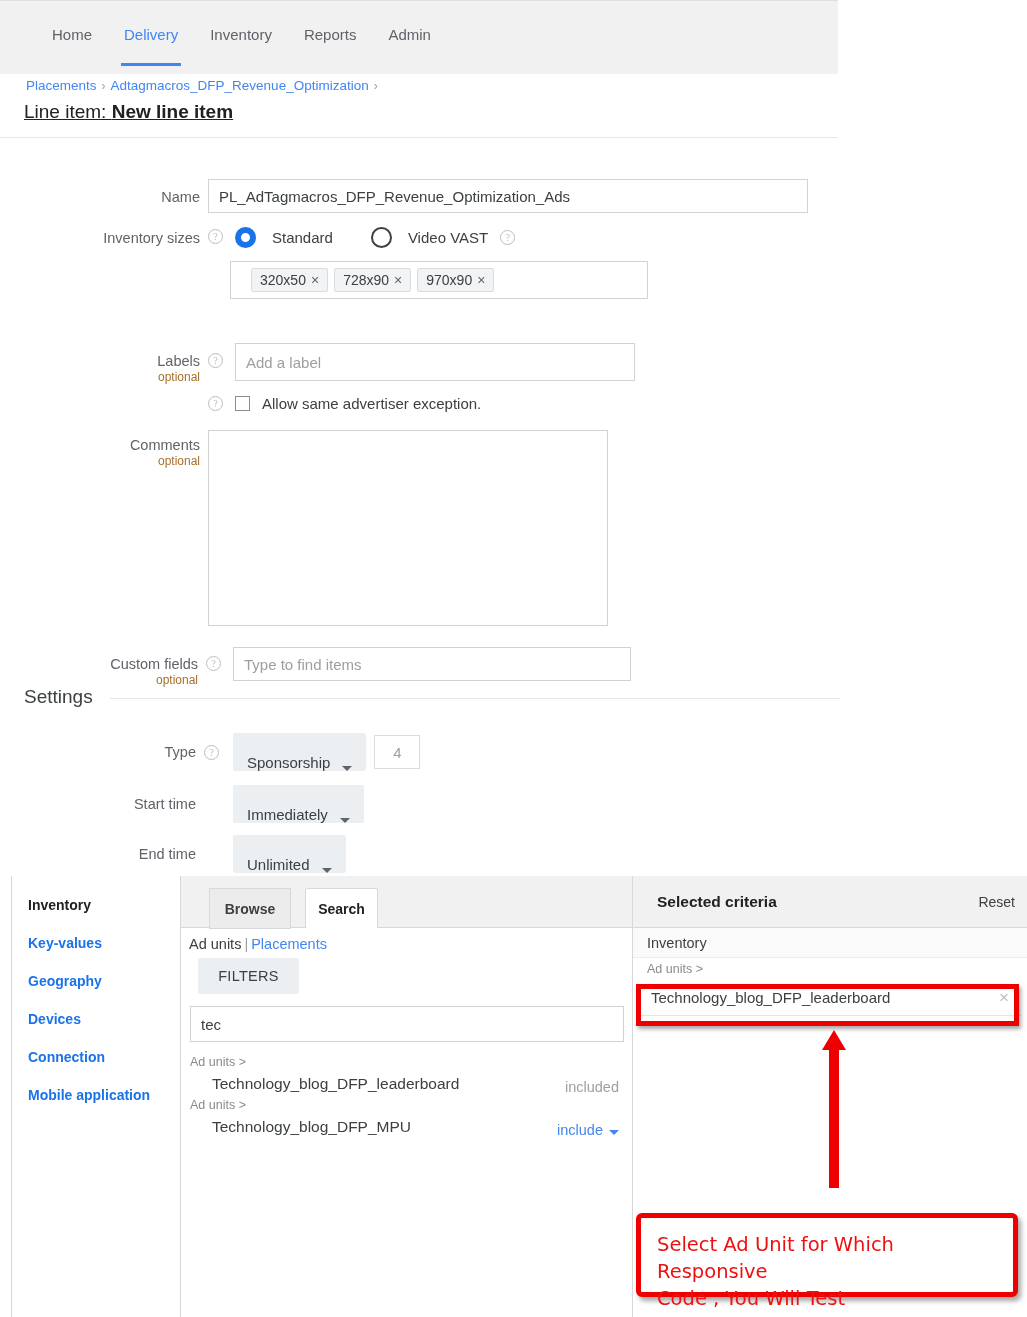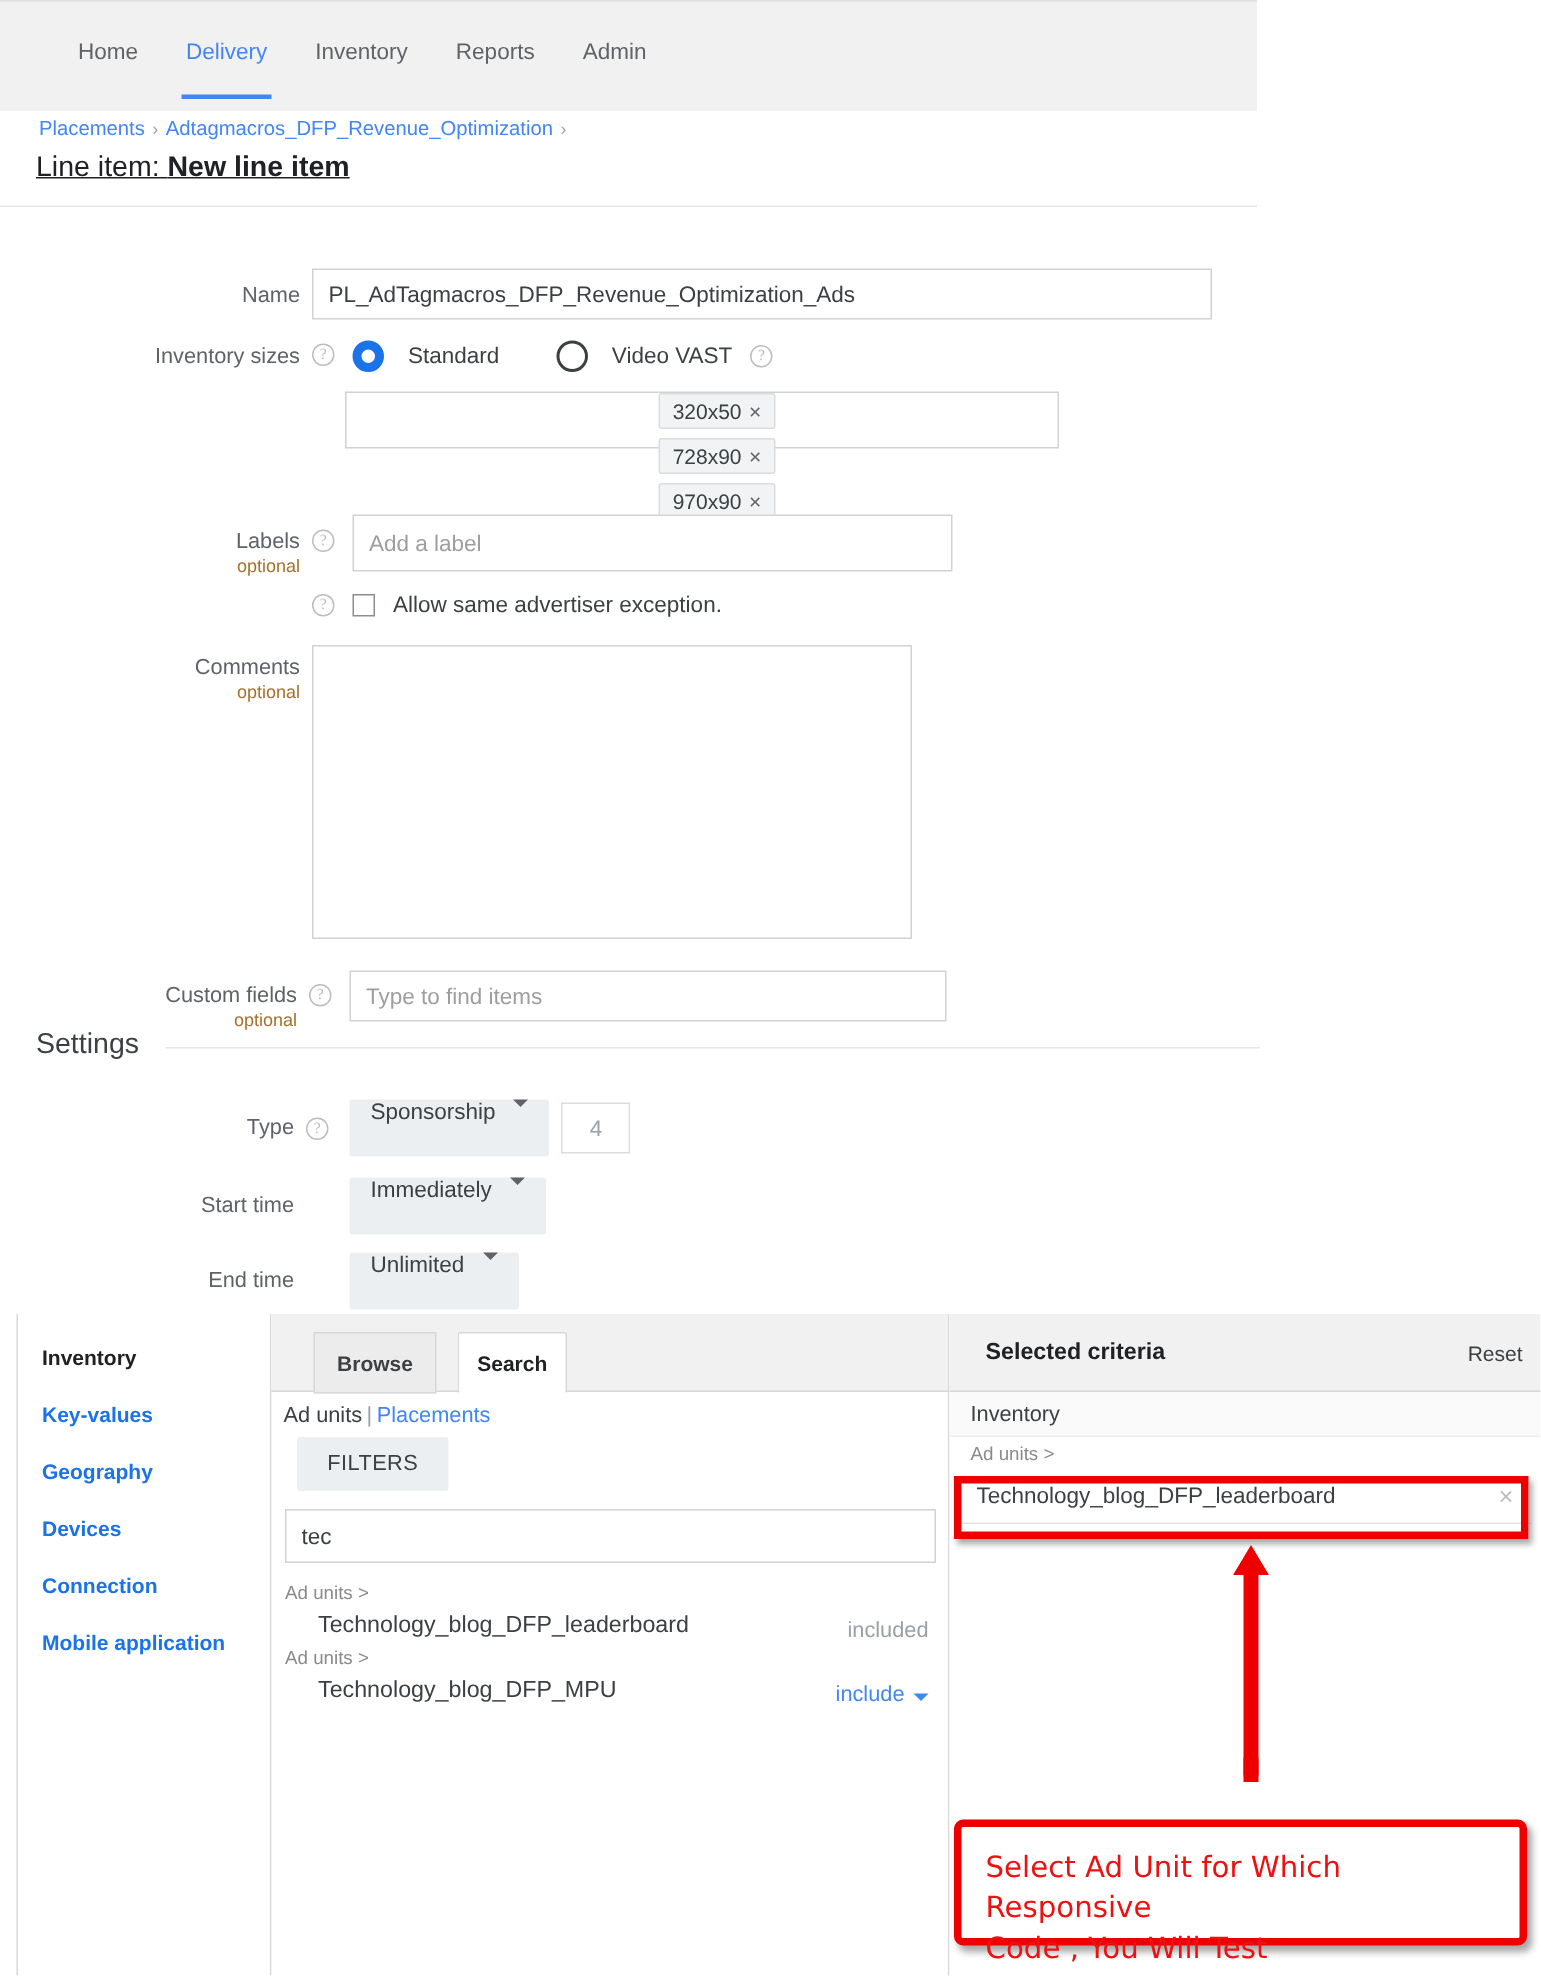--- a/index.html
+++ b/index.html
@@ -75,23 +75,23 @@
   .r-inv .lbl{padding-top:4px;}
   .radio-wrap{display:flex;align-items:center;gap:0;padding-top:2px;}
   .radio{
     width:21px;height:21px;border-radius:50%;box-sizing:border-box;
     border:2.5px solid #3c4043;background:#fff;cursor:pointer;flex:none;
   }
   .radio.on{border:6px solid #1a73e8;background:#fff;}
   .radio-lbl{font-size:15px;color:#3c4043;margin:0 0 0 16px;white-space:nowrap;}
 
   .chips-box{
-    position:absolute;left:230px;top:124px;width:476px;height:38px;
+    position:absolute;left:230px;top:124px;width:418px;height:38px;
     border:1px solid #d2d2d2;box-sizing:border-box;background:#fff;
-    display:flex;align-items:center;padding-left:20px;gap:6px;flex-direction:column;
+    display:flex;align-items:center;padding-left:20px;gap:6px;
   }
   .chip{
     background:#f1f3f4;border:1px solid #dadce0;border-radius:2px;
     font-size:14px;color:#3c4043;padding:3px 8px;white-space:nowrap;cursor:pointer;
   }
   .chip .x{color:#5f6368;margin-left:5px;}
   .hint{
     position:absolute;left:230px;top:299px;font-size:13px;color:#5f6368;
   }
   .hint-link{
@@ -136,21 +136,21 @@
     position:absolute;left:110px;top:561px;width:730px;height:1px;background:#e6e6e6;
   }
 
   
   .r-type{position:absolute;left:0;top:596px;width:840px;align-items:center;}
   .r-start{position:absolute;left:0;top:648px;width:840px;align-items:center;}
   .r-end{position:absolute;left:0;top:698px;width:840px;align-items:center;}
   .r-type .lbl,.r-start .lbl,.r-end .lbl{width:204px;}
   .sel{
     background:#eceff1;border:none;border-radius:2px;height:38px;
-    display:inline-flex;align-items:flex-start;padding:0 14px;gap:12px;
+    display:inline-flex;align-items:flex-end;padding:0 14px;gap:12px;
     font-size:15px;color:#3c4043;cursor:pointer;white-space:nowrap;
     margin-left:14px;
   }
   .caret{
     width:0;height:0;border-left:5px solid transparent;border-right:5px solid transparent;
     border-top:5px solid #5f6368;display:inline-block;
   }
   #priority-box{
     width:46px;height:34px;border:1px solid #dadce0;box-sizing:border-box;
     display:inline-flex;align-items:center;justify-content:center;

